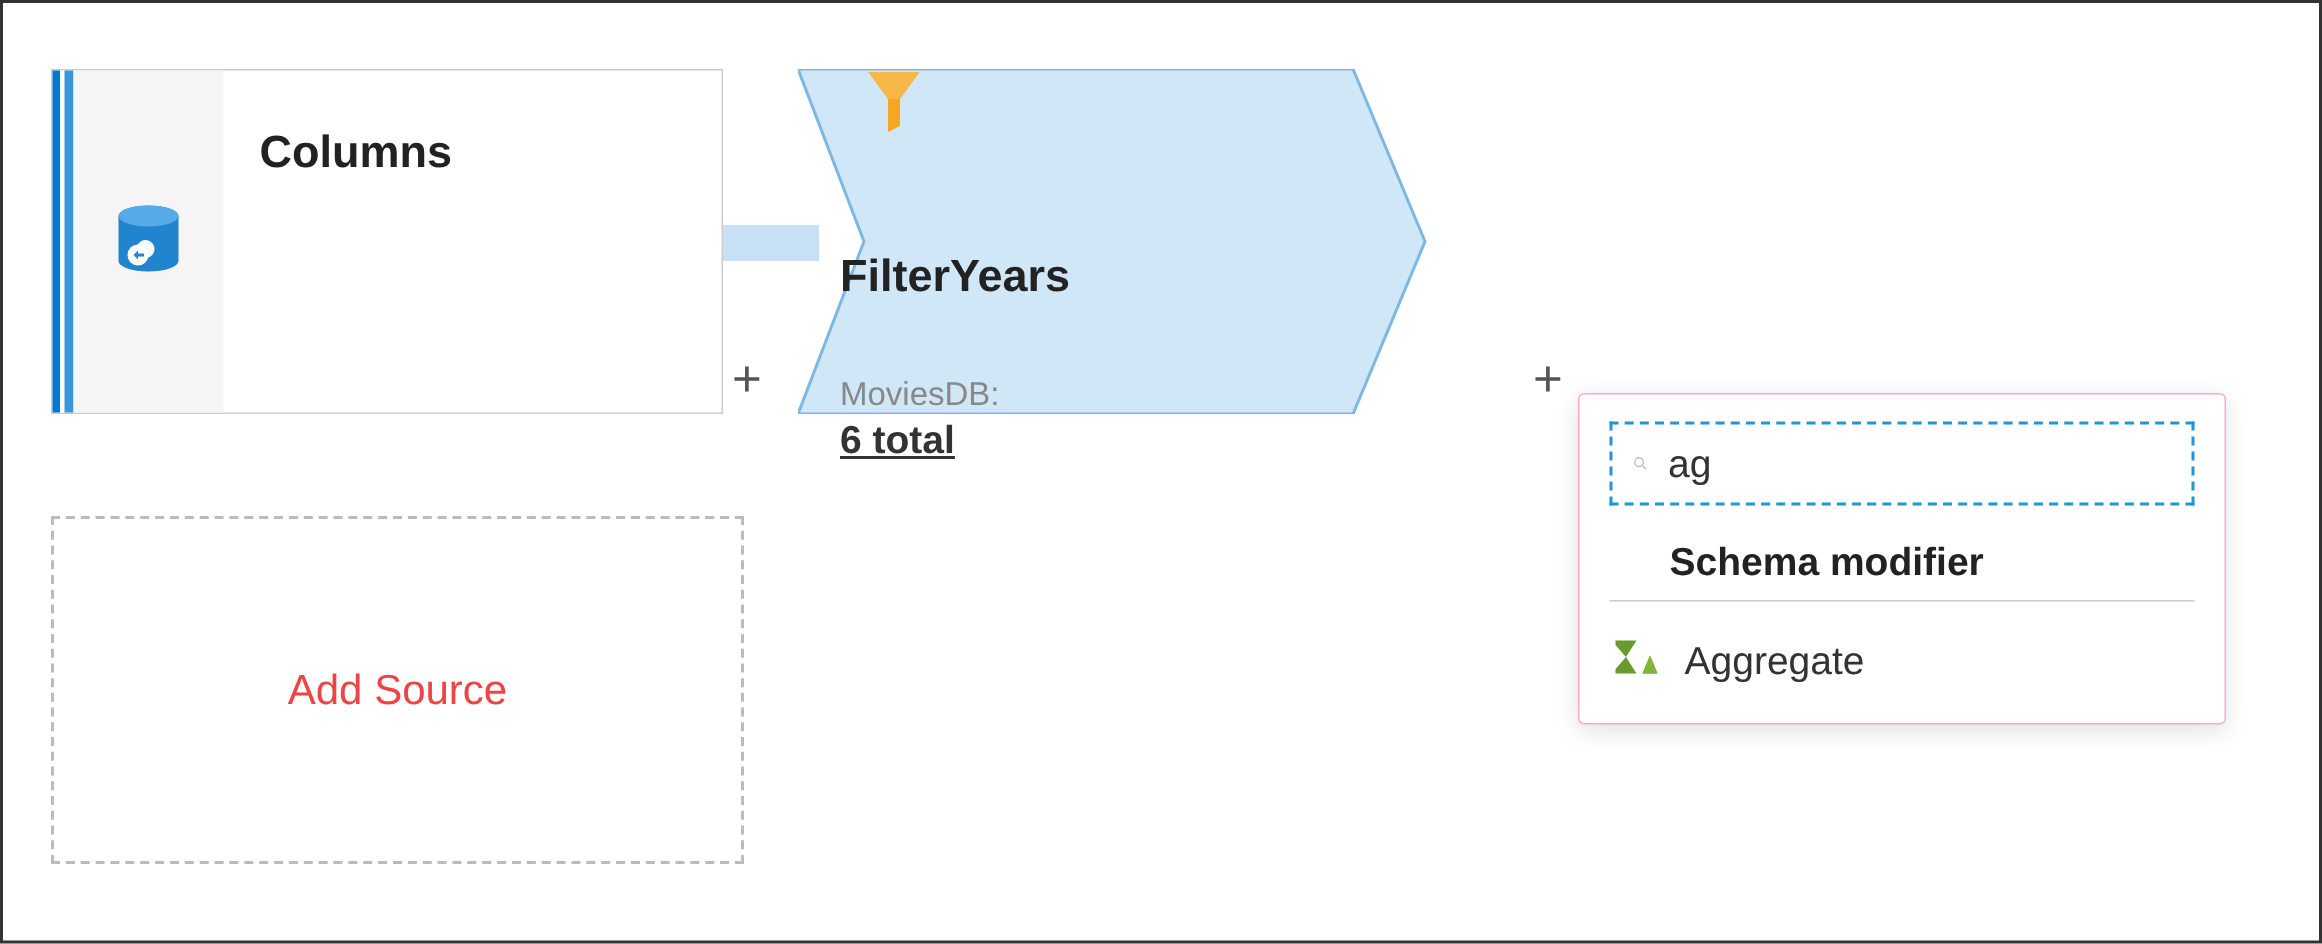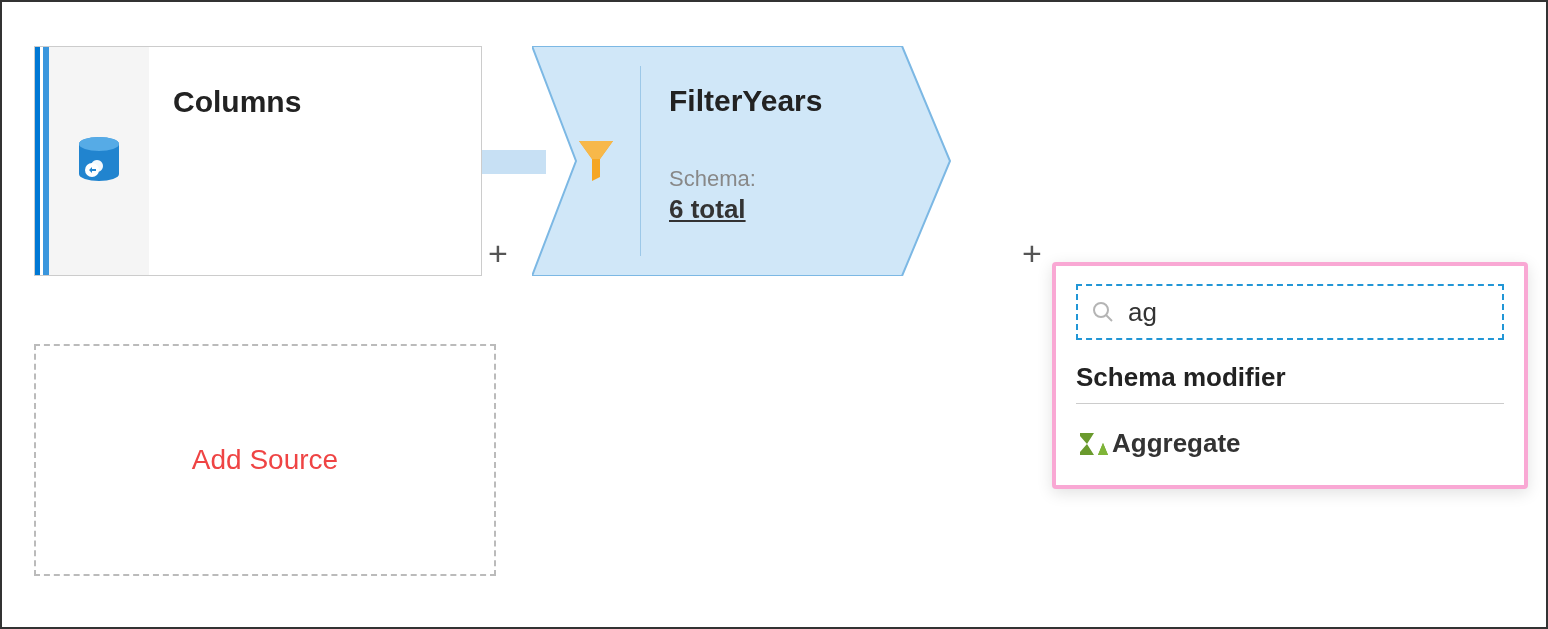--- a/index.html
+++ b/index.html
@@ -99,20 +99,21 @@
       stroke: #7cb8e4;
       stroke-width: 2;
     }
     .filter-content {
       position: absolute;
       left: 0;
       top: 0;
       width: 100%;
       height: 100%;
       display: flex;
+      flex-direction: column;
     }
     .filter-iconcol {
       width: 108px;
       display: flex;
       align-items: center;
       justify-content: center;
       padding-left: 20px;
     }
     .funnel-icon {
       width: 38px;
@@ -159,23 +160,23 @@
       font-size: 28px;
       color: #ef4444;
       cursor: pointer;
     }
     
     
     .popup {
       position: absolute;
       left: 1050px;
       top: 260px;
-      width: 476px;
+      width: 432px;
       background: #fff;
-      border: 4px solid #f9a8d4;
+      border: 1px solid #f9a8d4;
       box-shadow: 0 4px 16px rgba(0,0,0,0.12);
       border-radius: 4px;
       padding: 18px 20px 20px 20px;
     }
     .search-box {
       border: 2px dashed #2196d6;
       height: 56px;
       display: flex;
       align-items: center;
       padding: 0 14px;
@@ -193,33 +194,32 @@
       font-size: 26px;
       color: #333;
       flex: 1;
       background: transparent;
     }
     .popup-section-title {
       font-size: 26px;
       font-weight: 600;
       color: #222;
       margin-bottom: 10px;
+      margin-left: 40px;
     }
     .popup-hr {
       border: none;
       border-top: 1px solid #ccc;
       margin-bottom: 18px;
     }
     .popup-item {
       display: flex;
-      align-items: center;
-      gap: 2px;
+      gap: 16px;
       padding: 6px 2px;
       cursor: pointer;
-      font-weight: bold;
     }
     .agg-icon {
       width: 32px;
       height: 26px;
     }
     .popup-item-label {
       font-size: 26px;
       color: #333;
     }
   </style>
@@ -258,21 +258,21 @@
   <div class="filter-content">
     <div class="filter-iconcol">
       <svg class="funnel-icon" viewBox="0 0 38 44">
         <path d="M2 2 h34 l-13 18 v18 l-8 4 v-22 z" fill="#f5a623"></path>
         <path d="M2 2 h34 l-13 18 h-8 z" fill="#f7b84a"></path>
       </svg>
     </div>
     <div class="filter-divider"></div>
     <div class="filter-body">
       <div class="filter-title">FilterYears</div>
-      <div class="filter-cols-label">Schema:</div>
+      <div class="filter-cols-label">MoviesDB:</div>
       <div class="filter-cols-value">6 total</div>
     </div>
   </div>
 </div>
 
 <div class="plus-btn plus2">+</div>
 
 <div class="add-source">
   <span>Add Source</span>
 </div>

